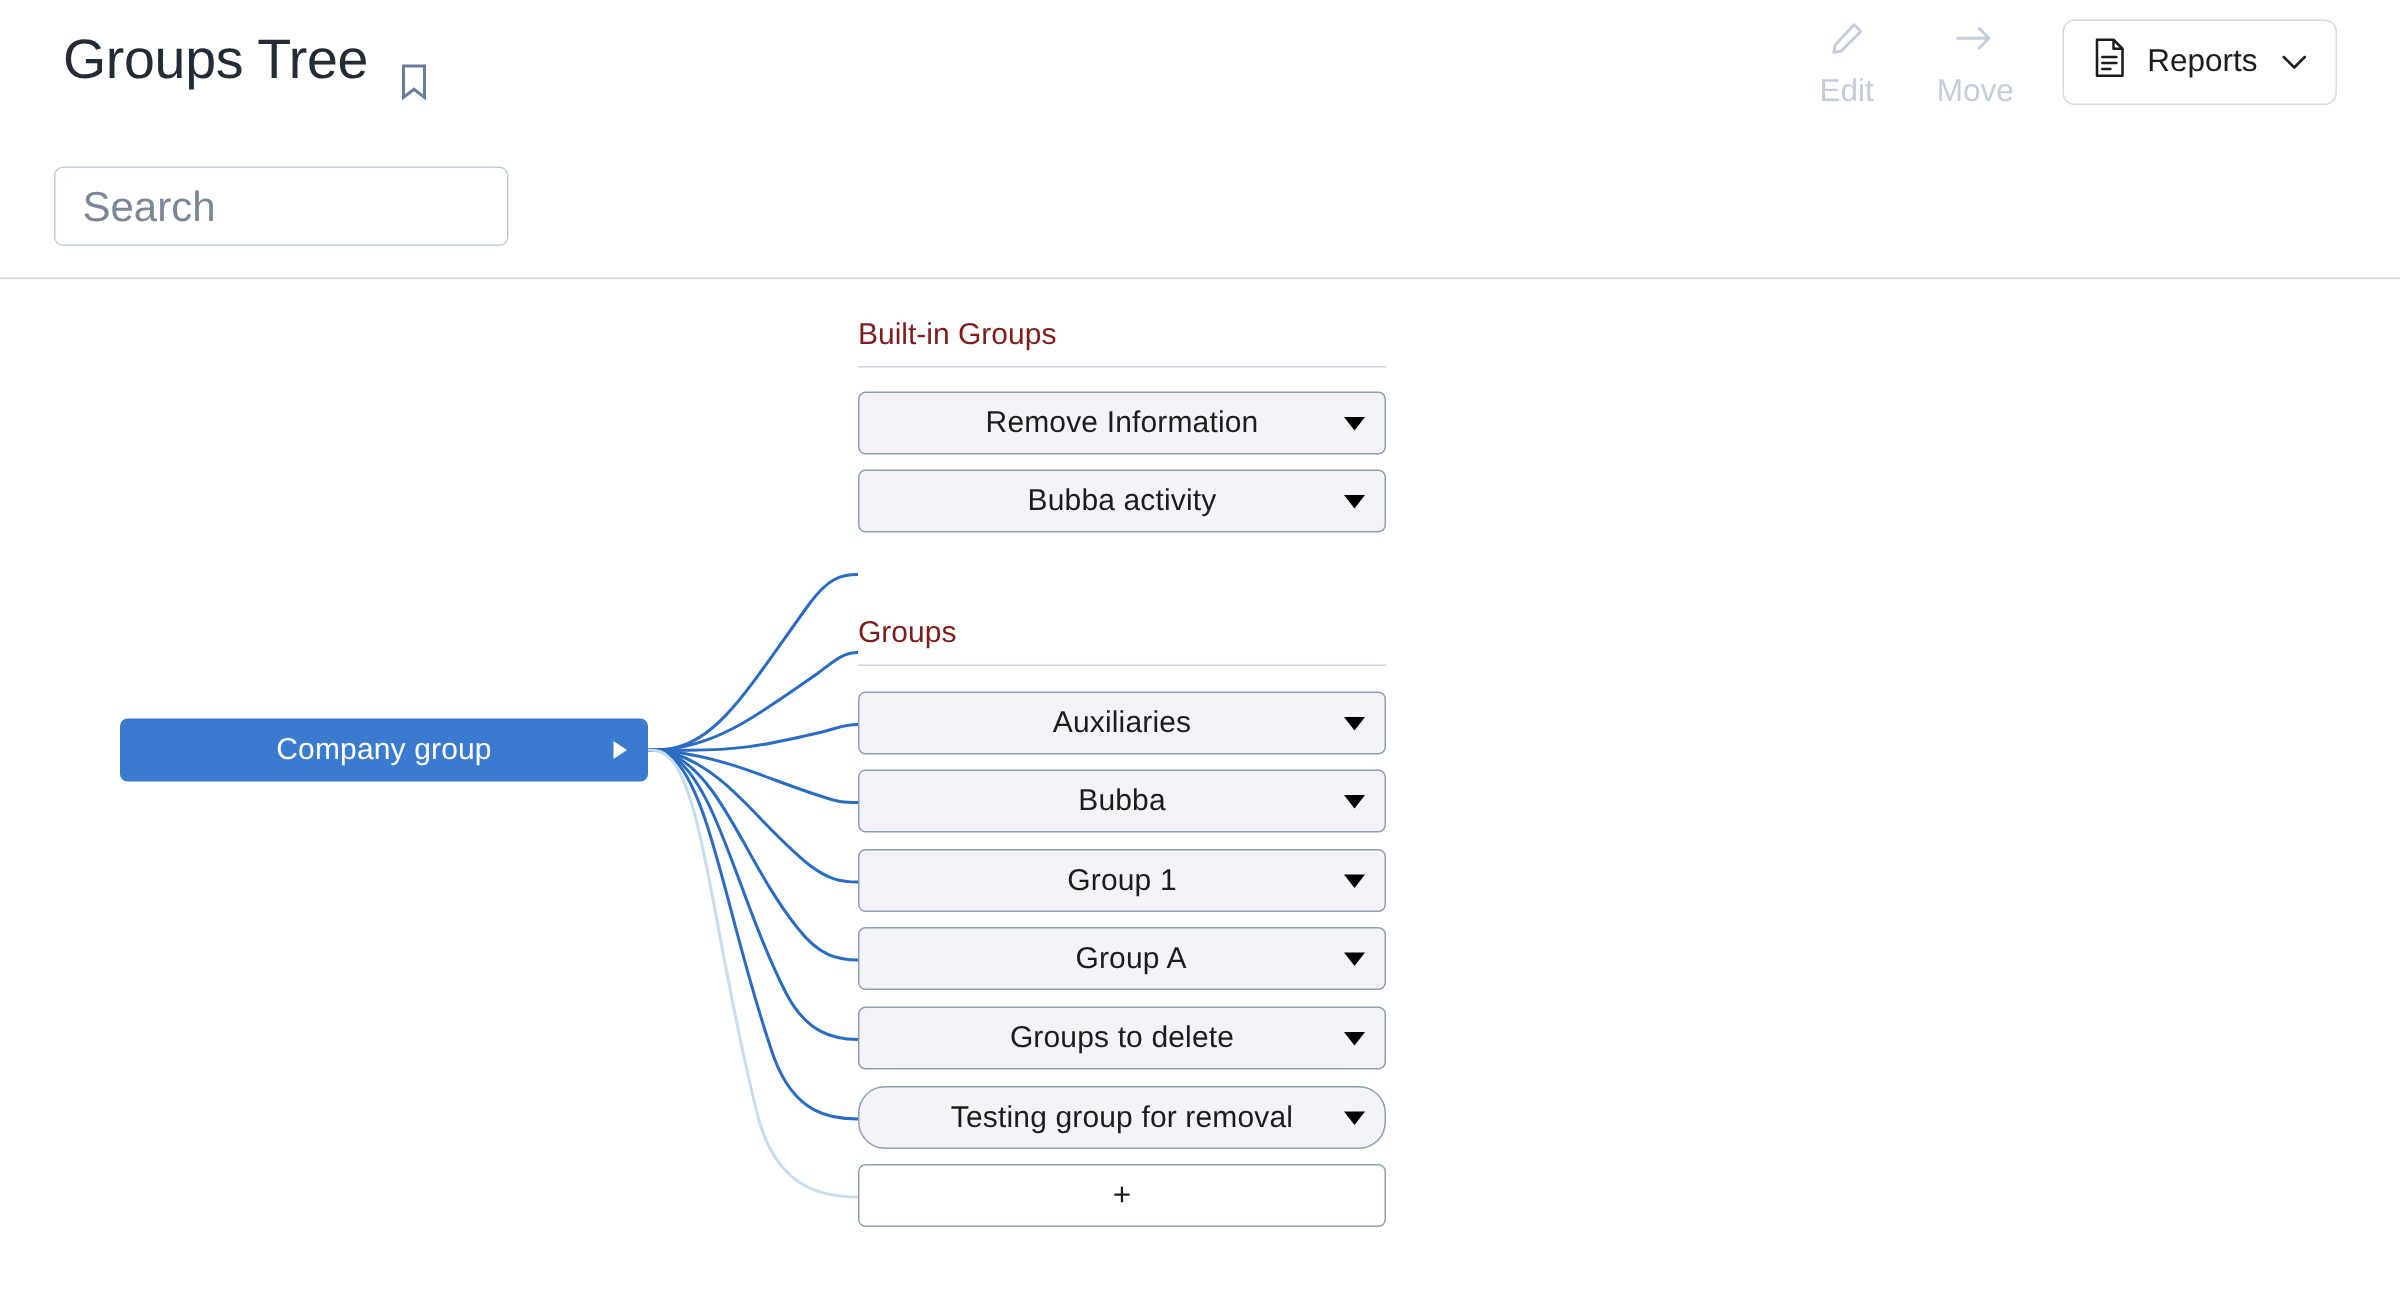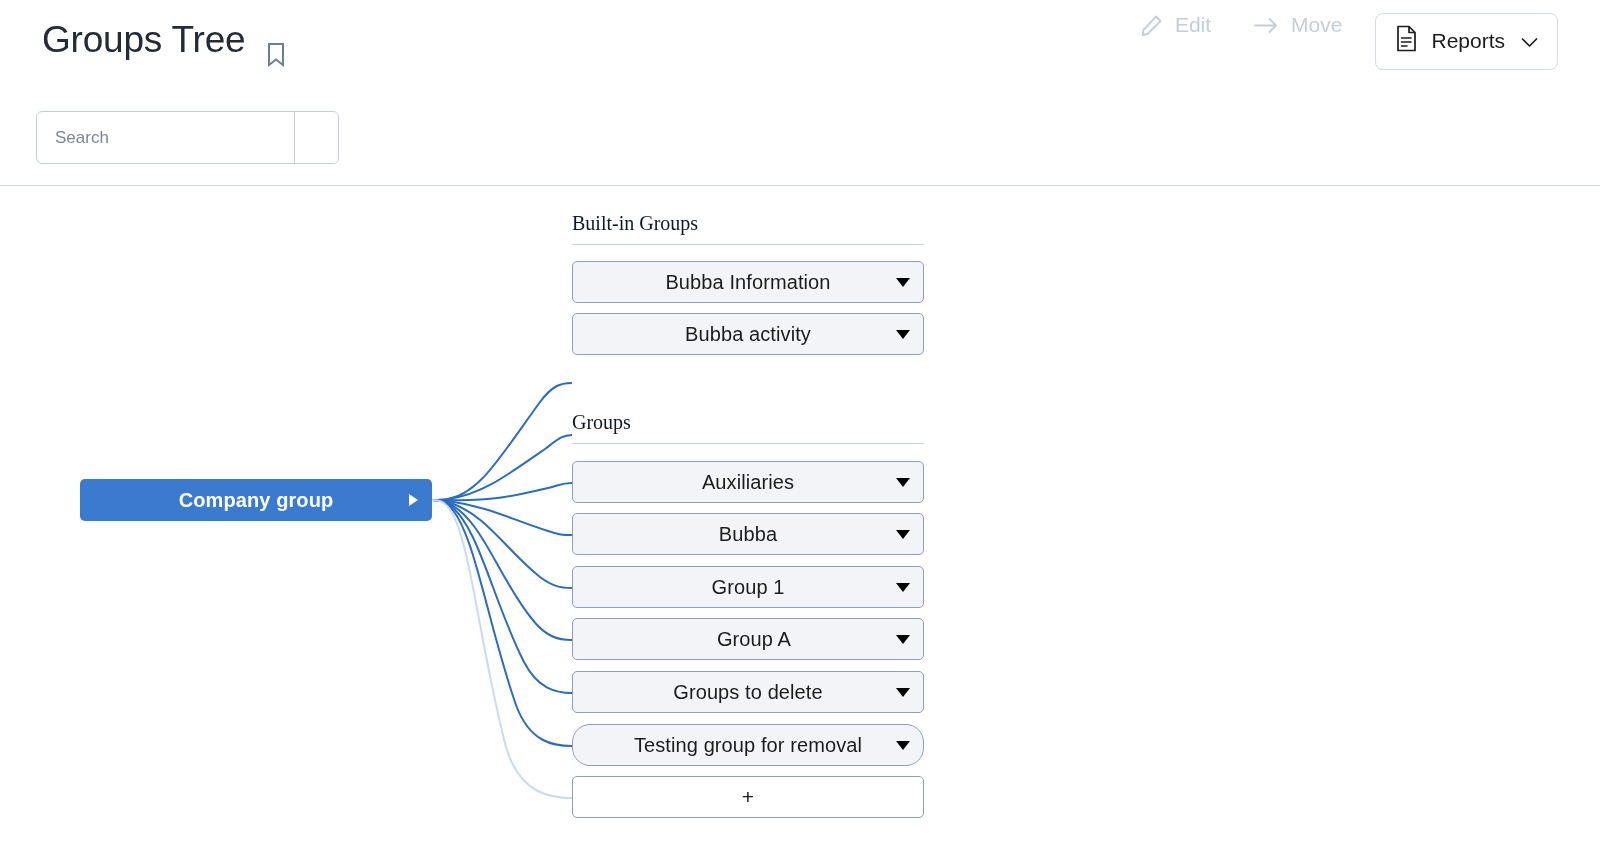--- a/index.html
+++ b/index.html
@@ -58,29 +58,30 @@
     position: absolute;
     right: 30px; top: 12px;
     display: flex;
     align-items: center;
     gap: 0px;
     height: 58px;
   }
 
   .tool-item {
     display: flex;
-    align-items: flex-start;
+    align-items: center;
     gap: 11px;
     padding: 0 21px;
     height: 56px;
     font-size: 21px;
     color: #c5cdd9;
     white-space: nowrap;
     cursor: default;
     user-select: none;
+    flex-direction: column;
   }
 
   .tool-item .ticon { display: flex; align-items: center; justify-content: center; }
   .tool-item svg { display: block; }
 
   .tool-btn {
     display: flex;
     align-items: center;
     gap: 13px;
     height: 57px;
@@ -111,21 +112,21 @@
     border-radius: 6px;
     background: #ffffff;
     overflow: hidden;
   }
 
   .search-input {
     flex: 1;
     border: none;
     outline: none;
     padding: 0 18px;
-    font-size: 17px;
+    font-size: 28px;
     font-family: "Liberation Sans", sans-serif;
     color: #2b3542;
     background: transparent;
   }
   .search-input::placeholder { color: #7b8798; }
 
   .search-drop {
     width: 58px;
     border-left: 1px solid #c3cedb;
     background: #ffffff;
@@ -156,21 +157,20 @@
   .root-node {
     position: absolute;
     left: 80px; top: 292px;
     width: 352px; height: 42px;
     background: #3a7bd0;
     border-radius: 5px;
     display: flex;
     align-items: center;
     justify-content: center;
     cursor: pointer;
-    font-weight: bold;
   }
   .root-node .root-label {
     font-size: 20px;
     color: #ffffff;
     letter-spacing: 0.1px;
   }
   .root-node .root-arrow {
     position: absolute;
     right: 14px;
     width: 0; height: 0;
@@ -181,24 +181,23 @@
 
   
   .column {
     position: absolute;
     left: 572px; top: 0;
     width: 352px;
   }
 
   .section-head {
     font-size: 20px;
-    color: #0f172a;
+    color: #7f1d1d;
     padding-bottom: 9px;
     border-bottom: 1px solid #ccd4de;
-    font-family: Liberation Serif, serif;
   }
 
   .node {
     position: relative;
     height: 42px;
     background: #f2f4f7;
     border: 1px solid #8d9fb4;
     border-radius: 5px;
     display: flex;
     align-items: center;
@@ -312,21 +311,21 @@
     <div class="root-node">
       <span class="root-label">Company group</span>
       <span class="root-arrow"></span>
     </div>
 
     <div class="column">
 
       <div class="section-head" style="position:absolute; left:0; top:25px; width:352px;">Built-in Groups</div>
 
       <div class="node" style="position:absolute; left:0; top:74px; width:352px;">
-        <span class="node-label">Bubba Information</span>
+        <span class="node-label">Remove Information</span>
         <span class="node-caret"></span>
       </div>
 
       <div class="node" style="position:absolute; left:0; top:126px; width:352px;">
         <span class="node-label">Bubba activity</span>
         <span class="node-caret"></span>
       </div>
 
       <div class="section-head" style="position:absolute; left:0; top:224px; width:352px;">Groups</div>
 

